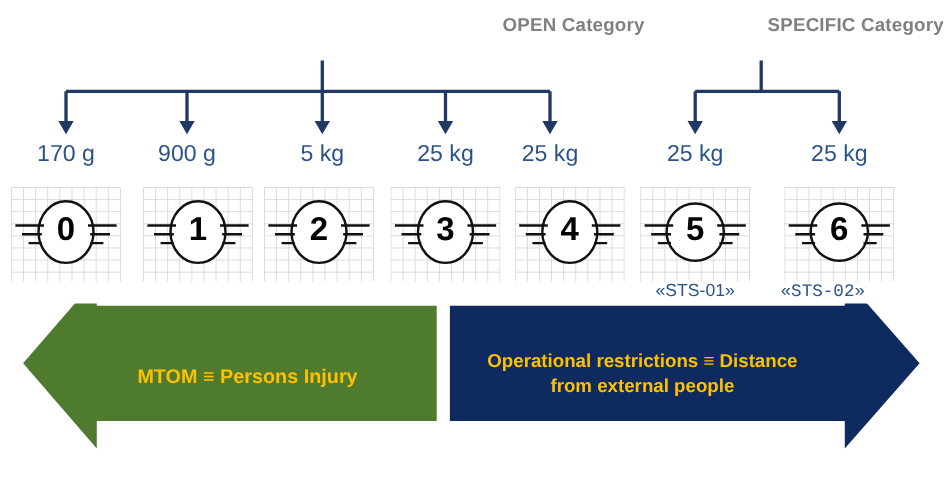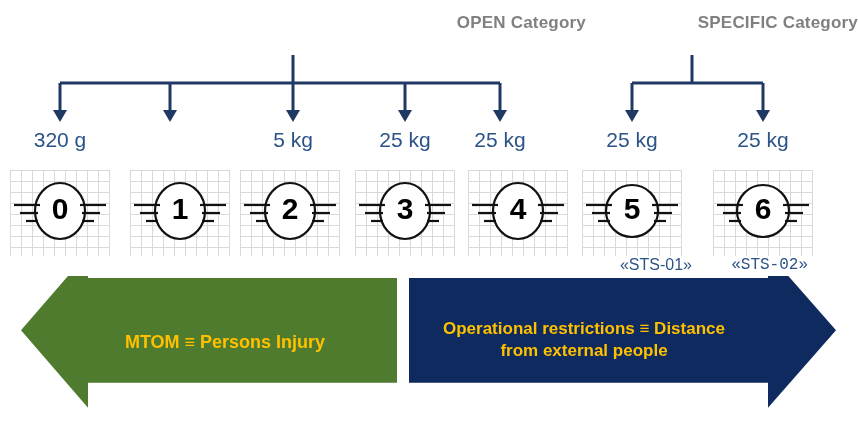--- a/index.html
+++ b/index.html
@@ -86,21 +86,21 @@
     line-height: 34px;
     color: #000000;
     z-index: 3;
   }
 
   
   .sts-label {
     position: absolute;
     top: 256px;
     width: 120px;
-    text-align: right;
+    text-align: center;
     font-family: "Liberation Sans", sans-serif;
     font-size: 16px;
     color: #2b5387;
     white-space: nowrap;
   }
 
   
   #arrows-svg {
     position: absolute;
     left: 0;
@@ -164,21 +164,22 @@
       <polygon points="53,110 67,110 60,122"></polygon>
       <polygon points="163,110 177,110 170,122"></polygon>
       <polygon points="286,110 300,110 293,122"></polygon>
       <polygon points="398,110 412,110 405,122"></polygon>
       <polygon points="493,110 507,110 500,122"></polygon>
       <polygon points="625,110 639,110 632,122"></polygon>
       <polygon points="756,110 770,110 763,122"></polygon>
     </g>
   </svg>
 
-  <div class="mass-label" style="left:0px;">320 g</div>
+  <div class="mass-label" style="left:0px;">170 g</div>
+  <div class="mass-label" style="left:110px;">900 g</div>
   <div class="mass-label" style="left:233px;">5 kg</div>
   <div class="mass-label" style="left:345px;">25 kg</div>
   <div class="mass-label" style="left:440px;">25 kg</div>
   <div class="mass-label" style="left:572px;">25 kg</div>
   <div class="mass-label" style="left:703px;">25 kg</div>
 
   <div class="drone" style="left:10px;">
     <div class="grid"></div>
     <svg class="glyph" viewBox="0 0 100 86">
       <ellipse cx="50" cy="41" rx="25" ry="28" fill="#ffffff" stroke="#111111" stroke-width="2.2"></ellipse>

